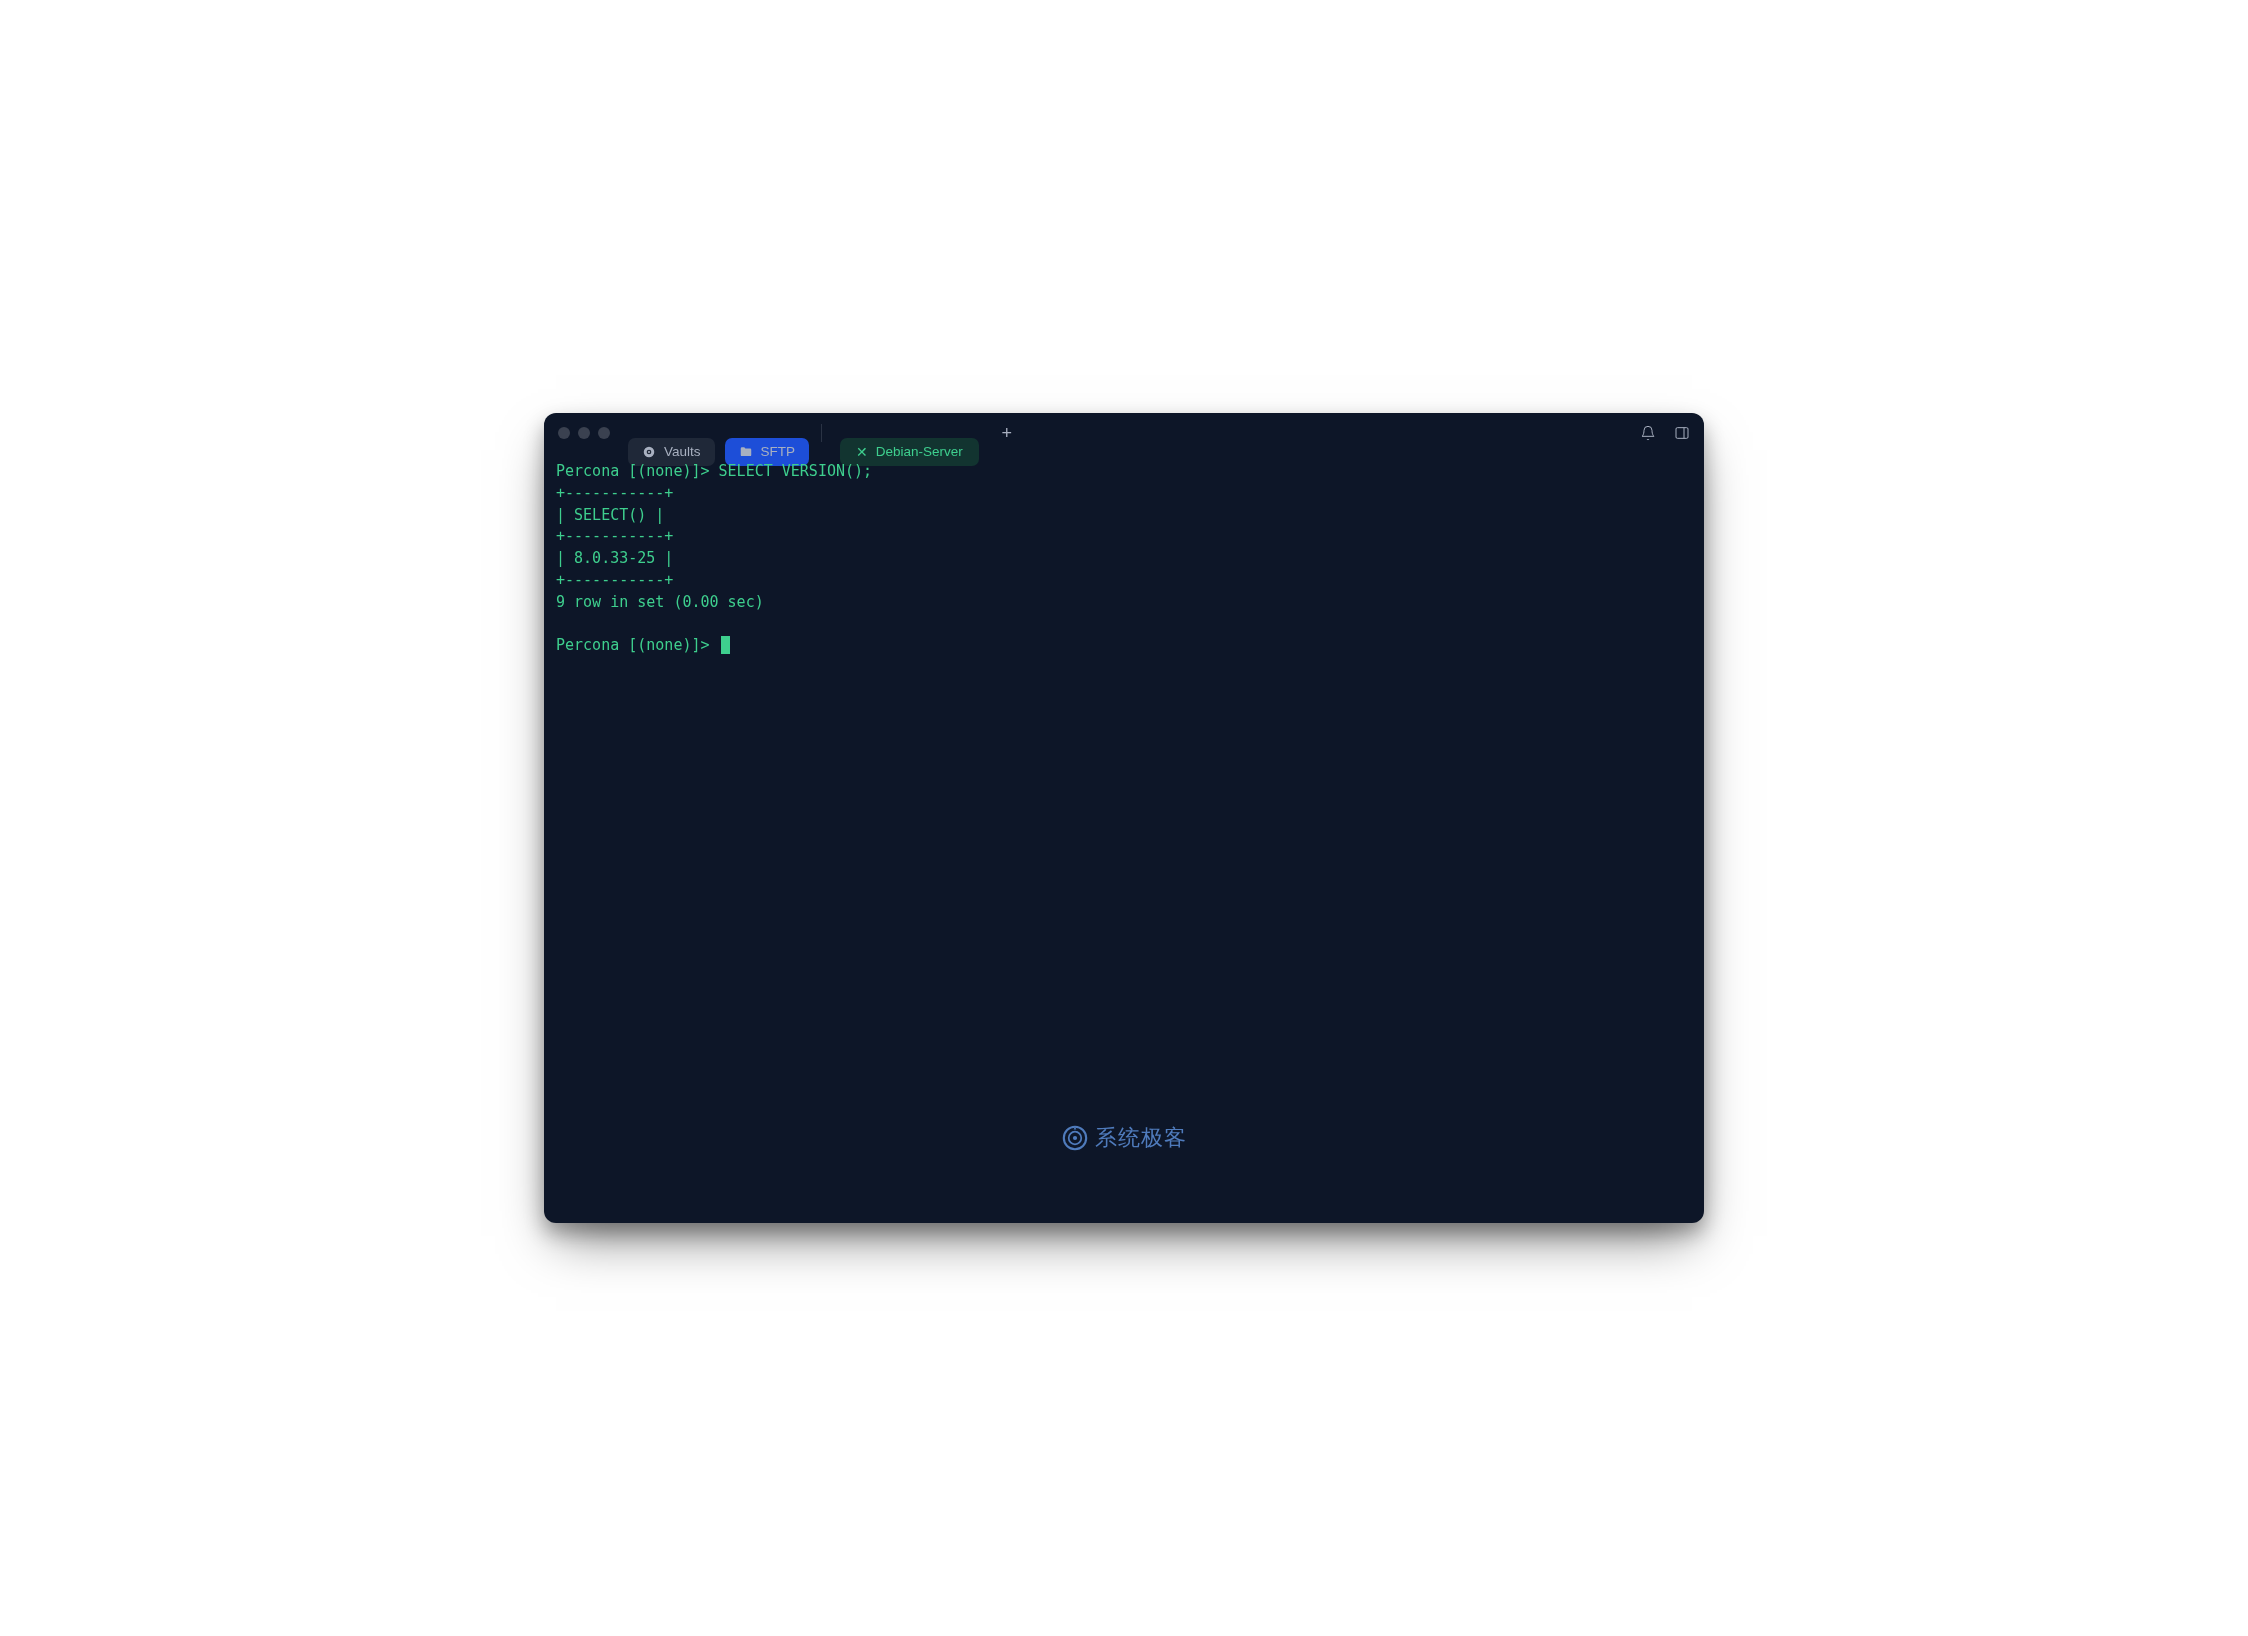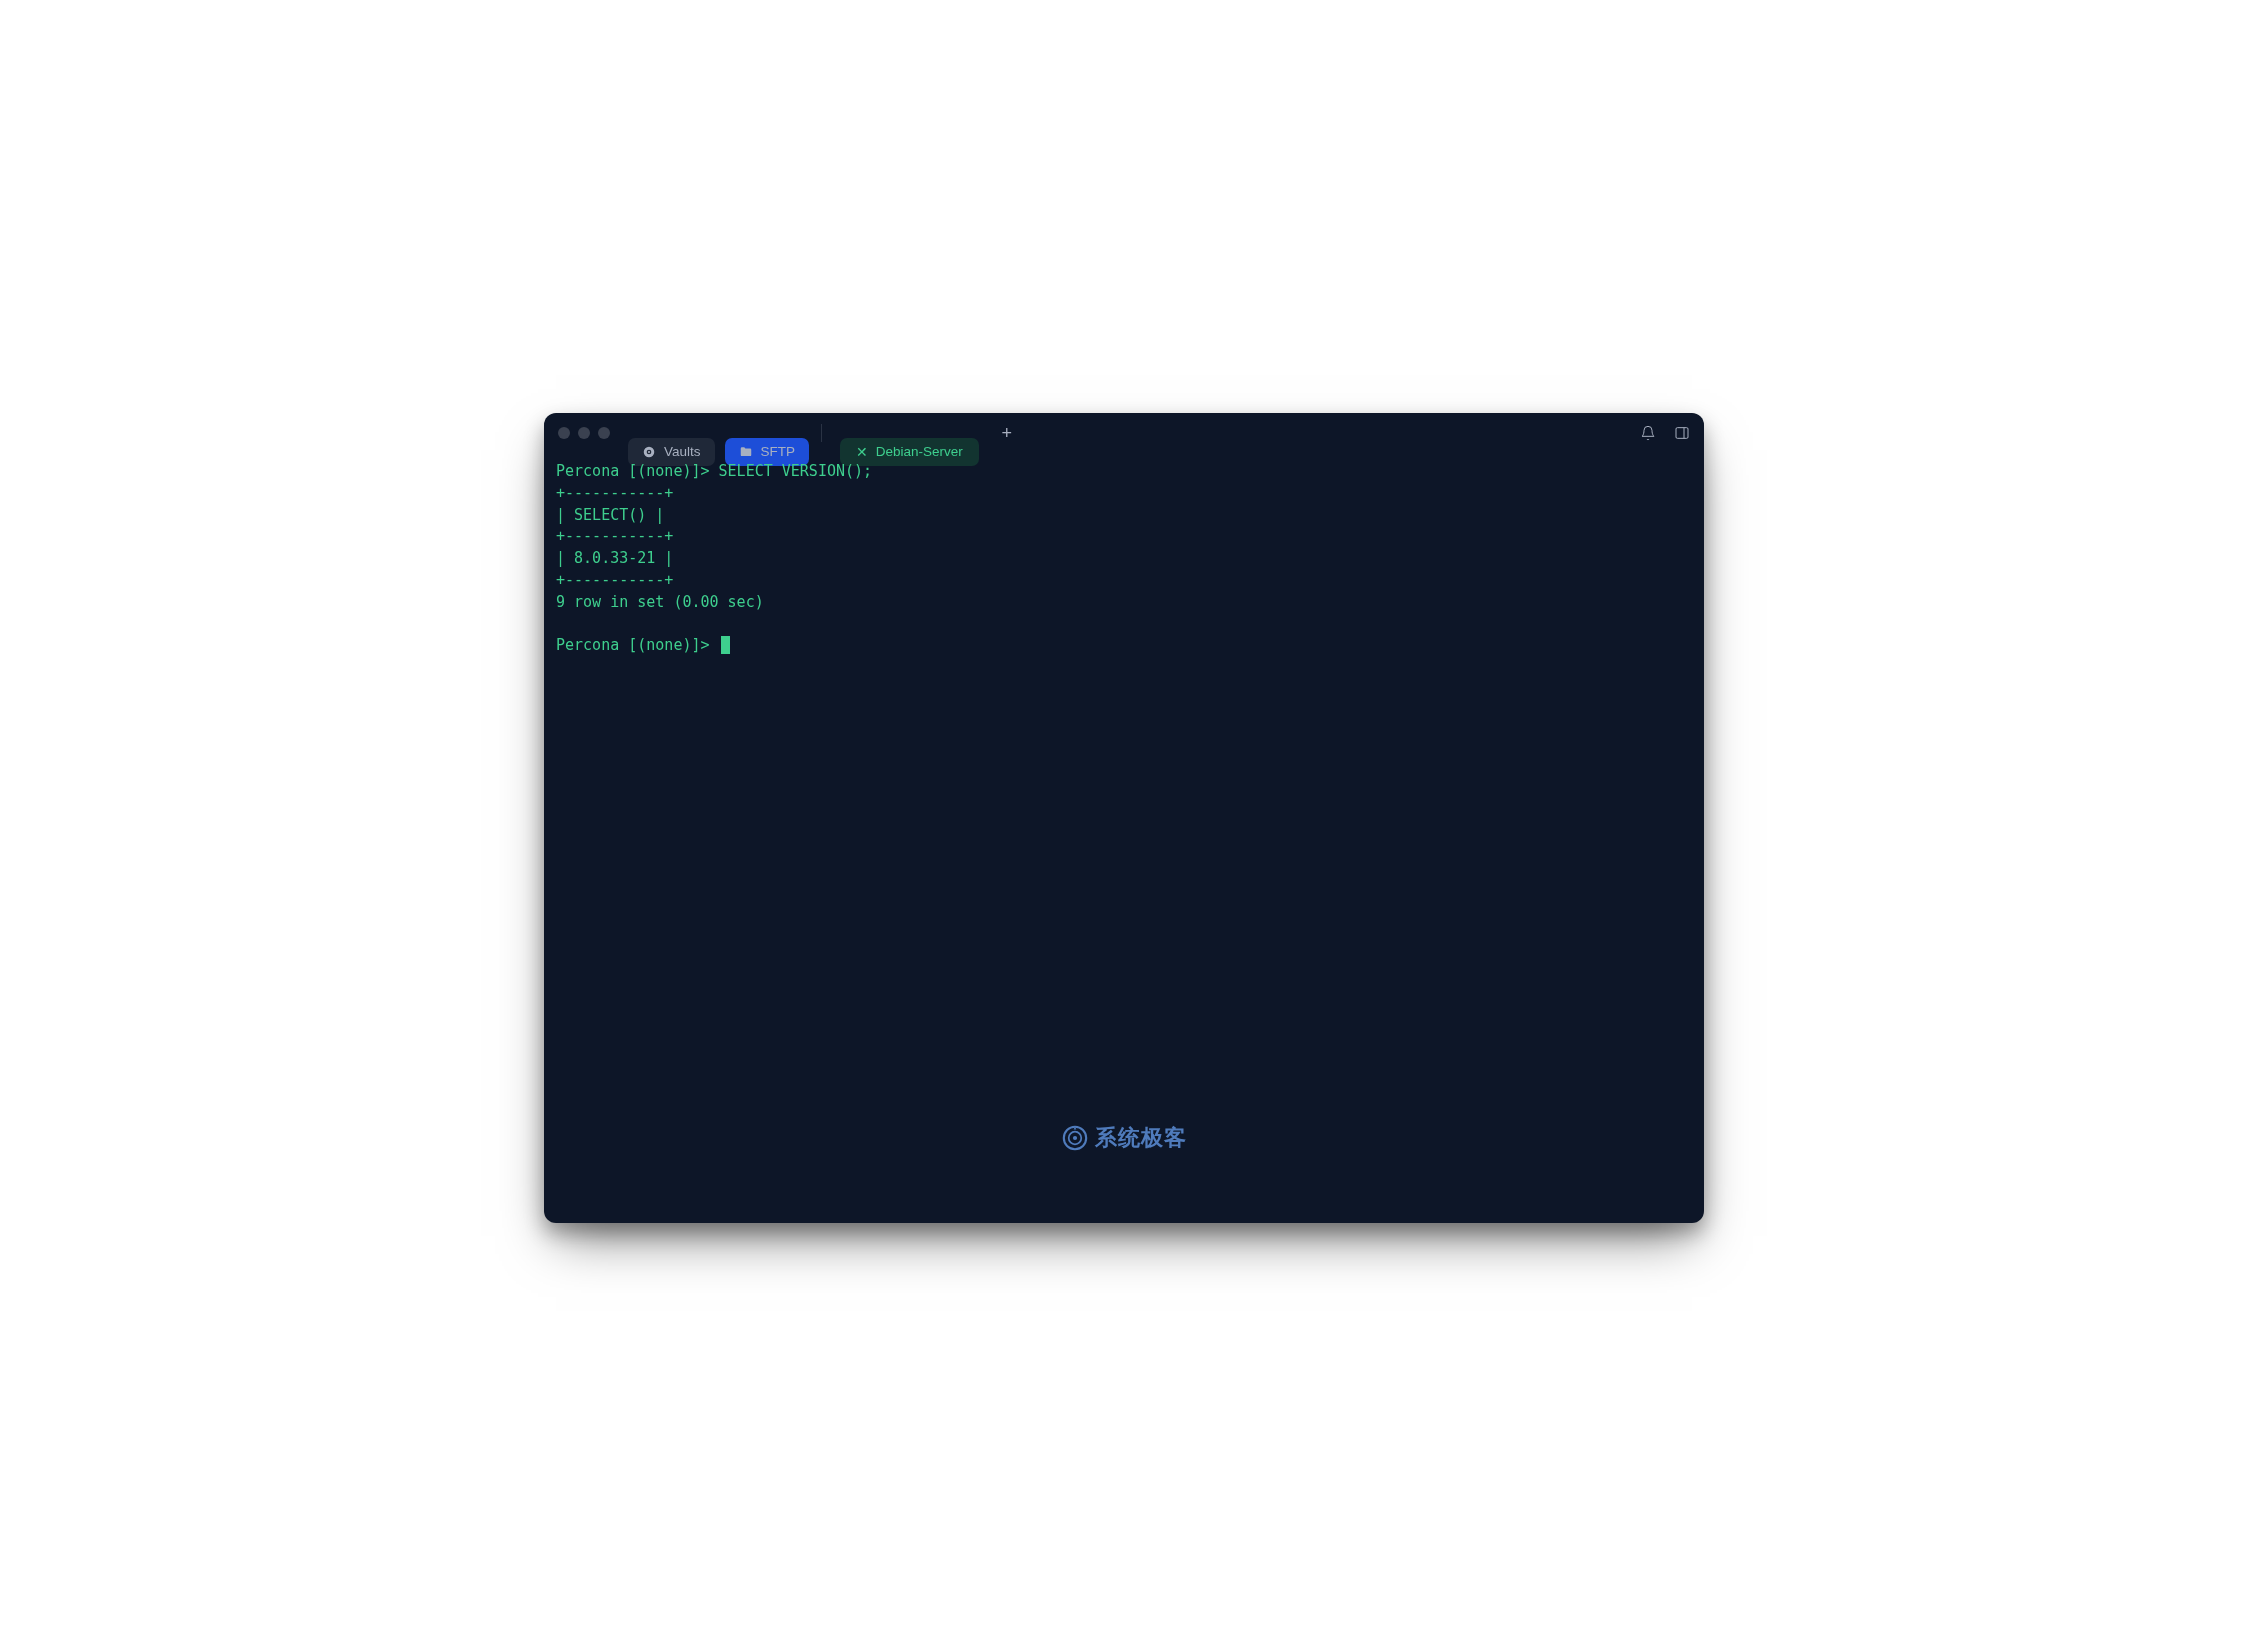--- a/index.html
+++ b/index.html
@@ -191,21 +191,21 @@
       opacity: 0.85;
     }
     
     .watermark-icon {
       width: 28px;
       height: 28px;
     }
     
     .watermark-text {
       font-size: 22px;
-      font-weight: 700;
+      font-weight: 400;
       color: #5b8dd6;
       font-family: -apple-system, sans-serif;
       letter-spacing: 1px;
     }
   </style>
 </head>
 <body>
 
 <div class="window">
   <div class="titlebar">
@@ -259,21 +259,21 @@
           <line x1="15" y1="4" x2="15" y2="20"></line>
         </svg>
       </div>
     </div>
   </div>
 
   <div class="terminal-content"><span>Percona [(none)]&gt; SELECT VERSION();</span>
 <span>+-----------+</span>
 <span>| SELECT() |</span>
 <span>+-----------+</span>
-<span>| 8.0.33-21 |</span>
+<span>| 8.0.33-25 |</span>
 <span>+-----------+</span>
 <span>9 row in set (0.00 sec)</span>
 <span></span>
 <span>Percona [(none)]&gt; </span><span class="cursor-block"></span></div>
 
   <div class="watermark">
     <svg class="watermark-icon" viewBox="0 0 40 40">
       <circle cx="20" cy="20" r="16" fill="none" stroke="#5b8dd6" stroke-width="3"></circle>
       <circle cx="20" cy="20" r="9" fill="none" stroke="#5b8dd6" stroke-width="2.5"></circle>
       <circle cx="20" cy="20" r="3" fill="#5b8dd6"></circle>

